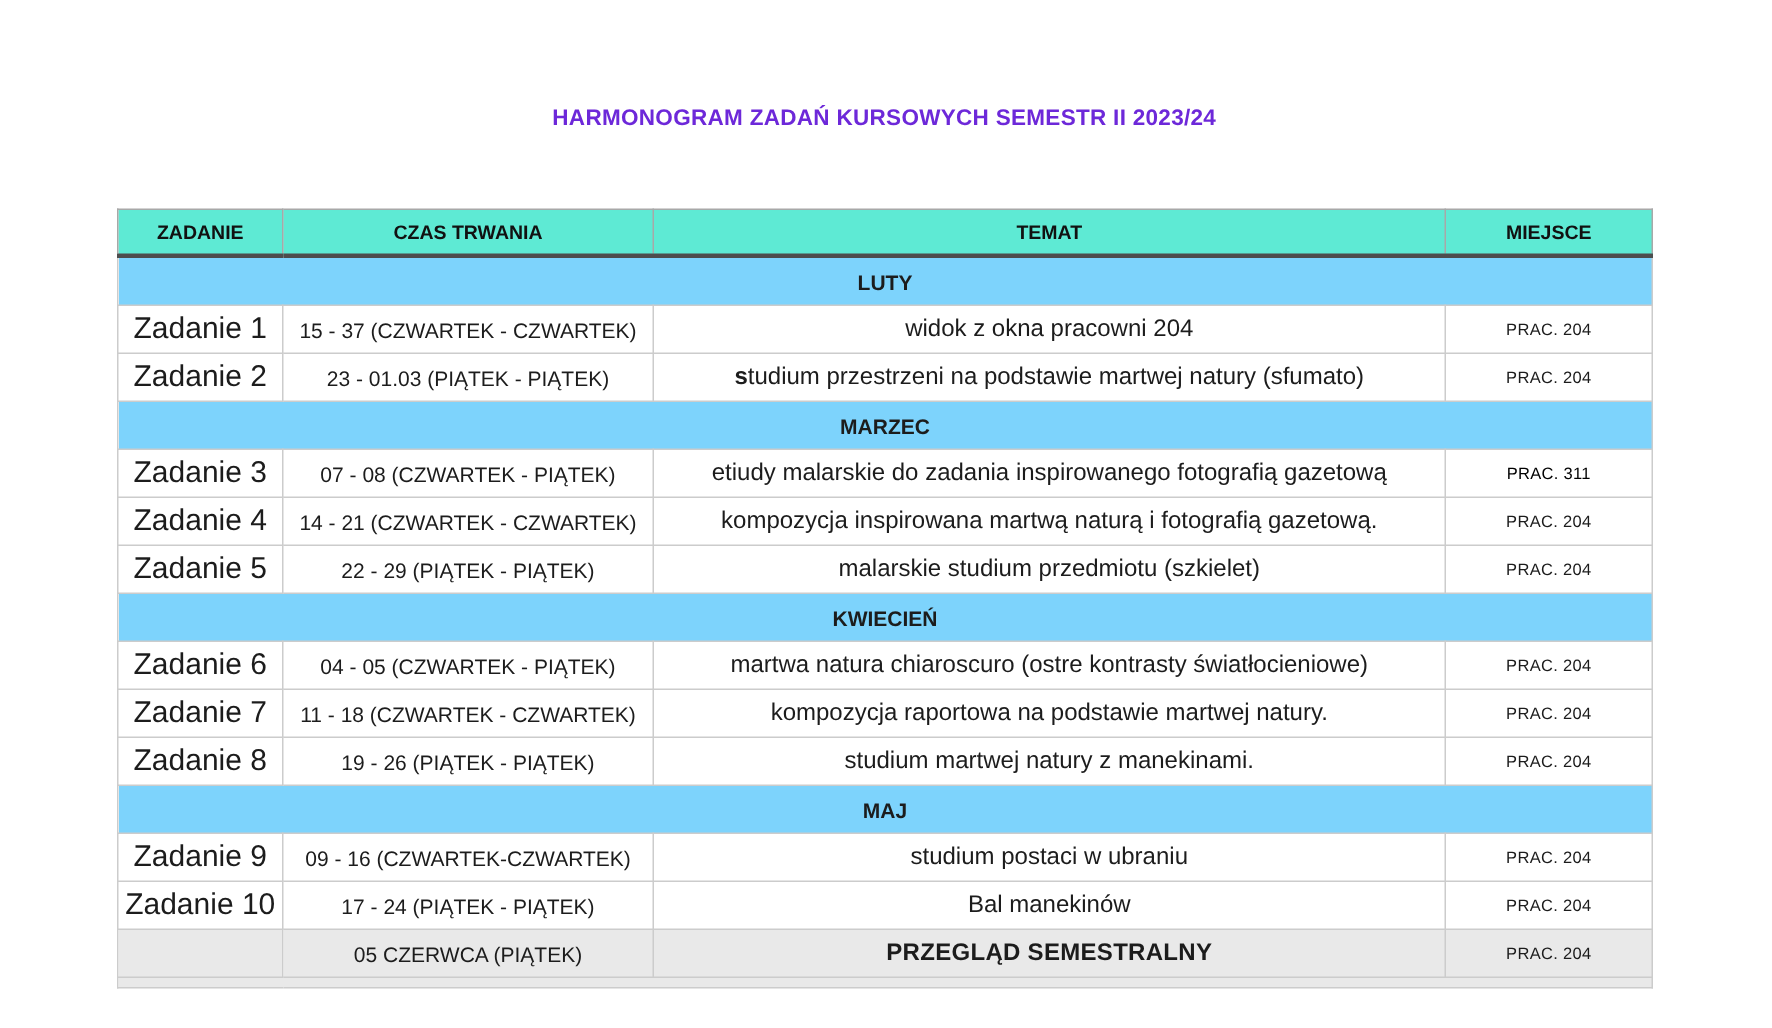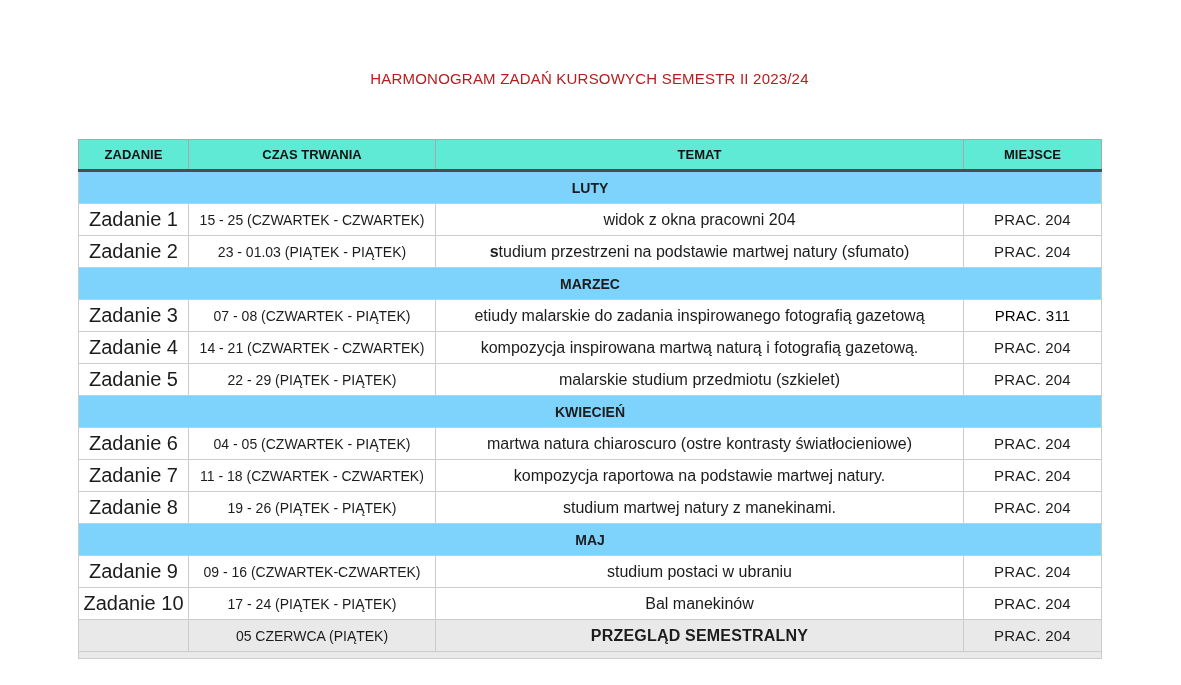--- a/index.html
+++ b/index.html
@@ -15,22 +15,22 @@
     background: #ffffff;
     overflow: hidden;
   }
   .title {
     position: absolute;
     top: 70px;
     left: 78px;
     width: 1023px;
     text-align: center;
     font-size: 15px;
-    font-weight: normal;
-    color: #b91c1c;
+    font-weight: bold;
+    color: #6d28d9;
     letter-spacing: 0.2px;
   }
   table.schedule {
     position: absolute;
     top: 139px;
     left: 78px;
     width: 1023px;
     border-collapse: collapse;
     table-layout: fixed;
   }
@@ -61,21 +61,21 @@
     overflow: hidden;
   }
   td.month-cell {
     background: #7dd3fc;
     font-weight: bold;
     font-size: 14px;
   }
   td.zadanie-cell { font-size: 20px; }
   td.czas-cell    { font-size: 14px; }
   td.temat-cell   { font-size: 16px; }
-  td.miejsce-cell { font-size: 15px; letter-spacing: 0.2px; margin-top: 26px; }
+  td.miejsce-cell { font-size: 11px; letter-spacing: 0.2px; margin-top: 26px; }
   td .bold-prefix { font-weight: bold; }
   tr.highlight td { background: #e9e9e9; }
   td.temat-bold   { font-weight: bold; font-size: 16px; letter-spacing: 0.2px; }
   td.miejsce-muted { color: #000000; }
   tr.footer-strip td {
     height: 6px;
     background: #e9e9e9;
     border: 1px solid #cccccc;
     padding: 0;
   }
@@ -100,21 +100,21 @@
         <th>TEMAT</th>
         <th>MIEJSCE</th>
       </tr>
     </thead>
     <tbody id="schedule-body">
         <tr>
           <td class="month-cell" colspan="4">LUTY</td>
         </tr>
         <tr>
           <td class="zadanie-cell">Zadanie 1</td>
-          <td class="czas-cell">15 - 25 (CZWARTEK - CZWARTEK)</td>
+          <td class="czas-cell">15 - 37 (CZWARTEK - CZWARTEK)</td>
           <td class="temat-cell">widok z okna pracowni 204</td>
           <td class="miejsce-cell">PRAC. 204</td>
         </tr>
         <tr>
           <td class="zadanie-cell">Zadanie 2</td>
           <td class="czas-cell">23 - 01.03 (PIĄTEK - PIĄTEK)</td>
           <td class="temat-cell"><span class="bold-prefix">s</span>tudium przestrzeni na podstawie martwej natury (sfumato)</td>
           <td class="miejsce-cell">PRAC. 204</td>
         </tr>
         <tr>

